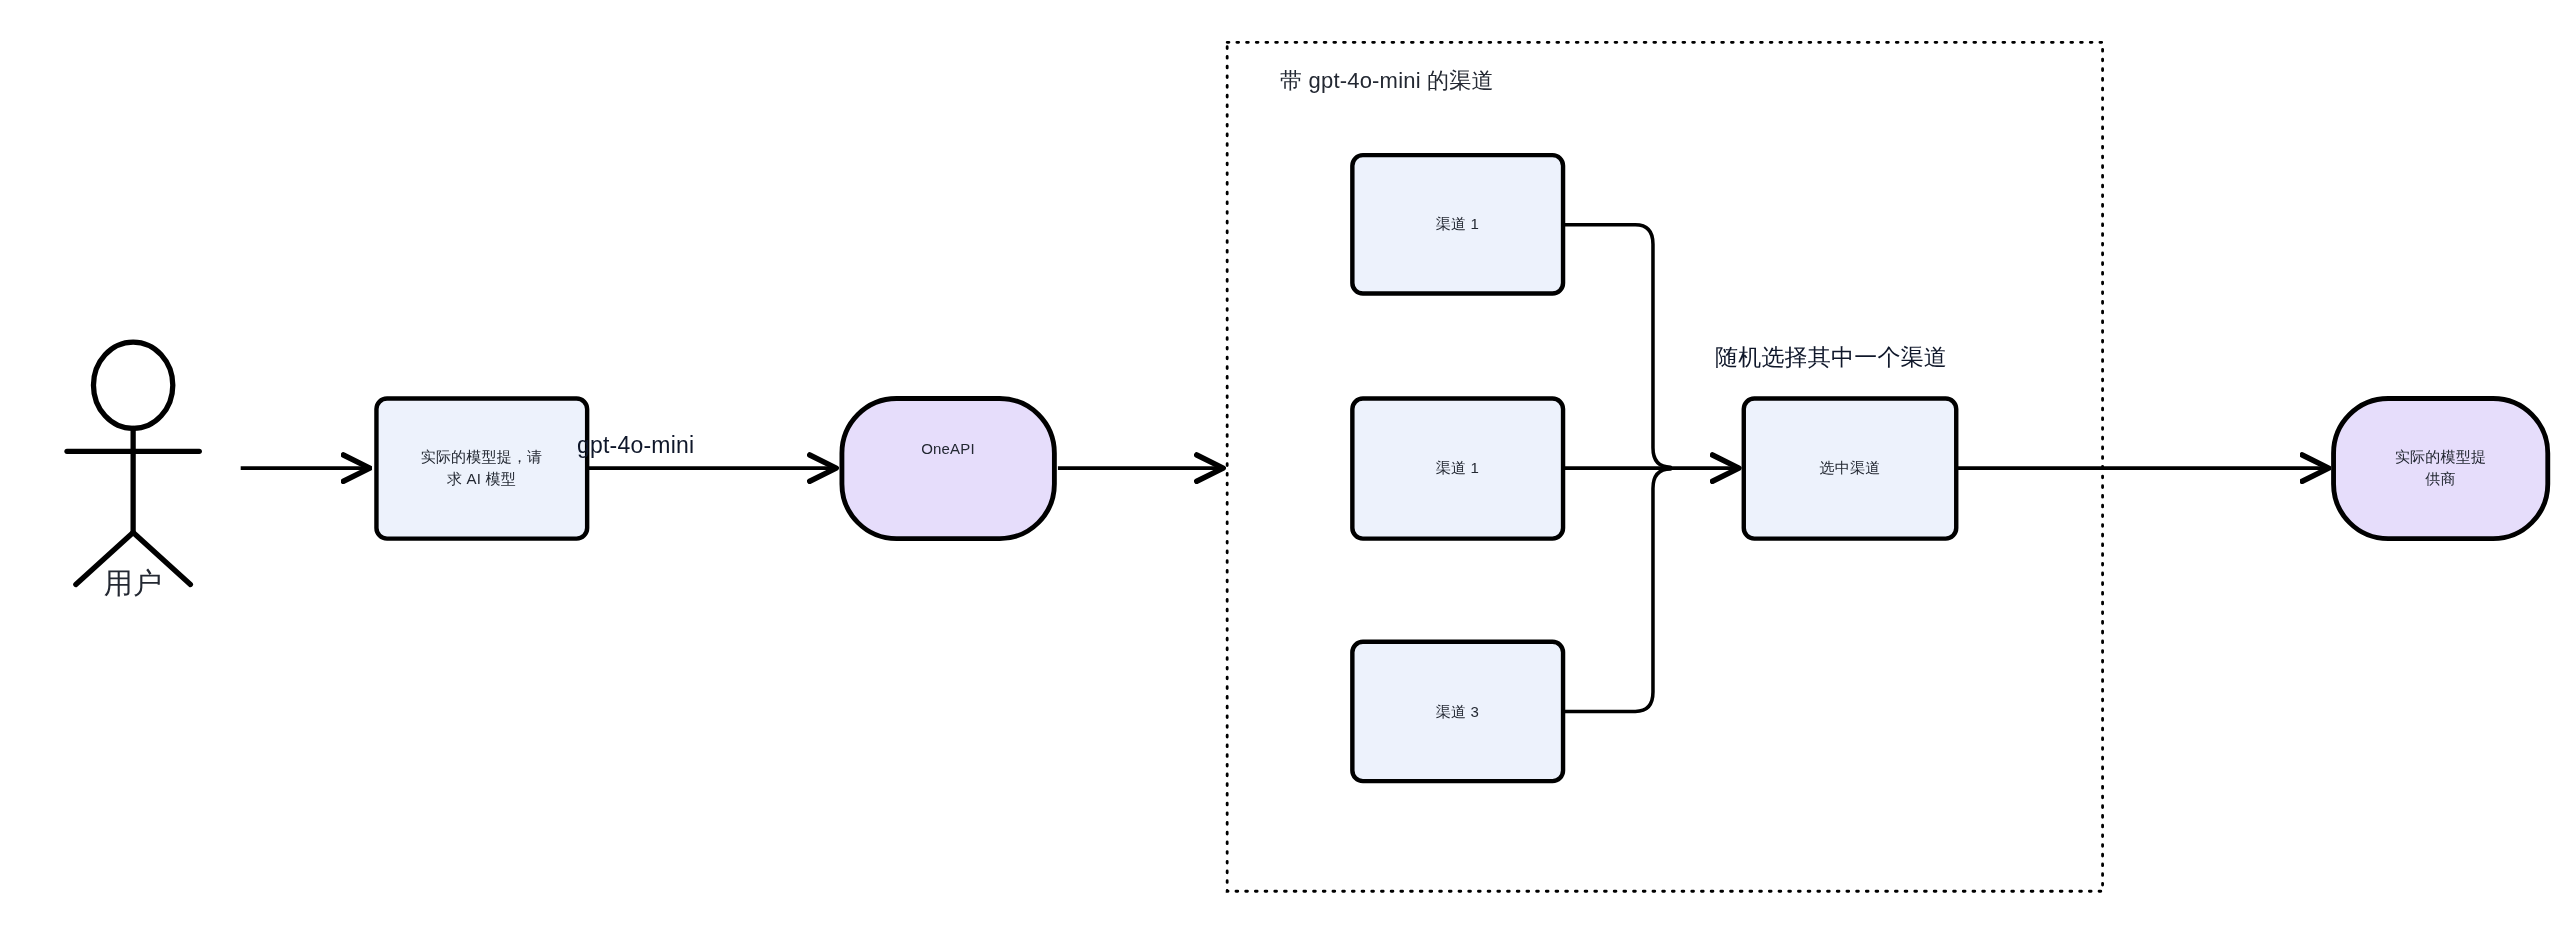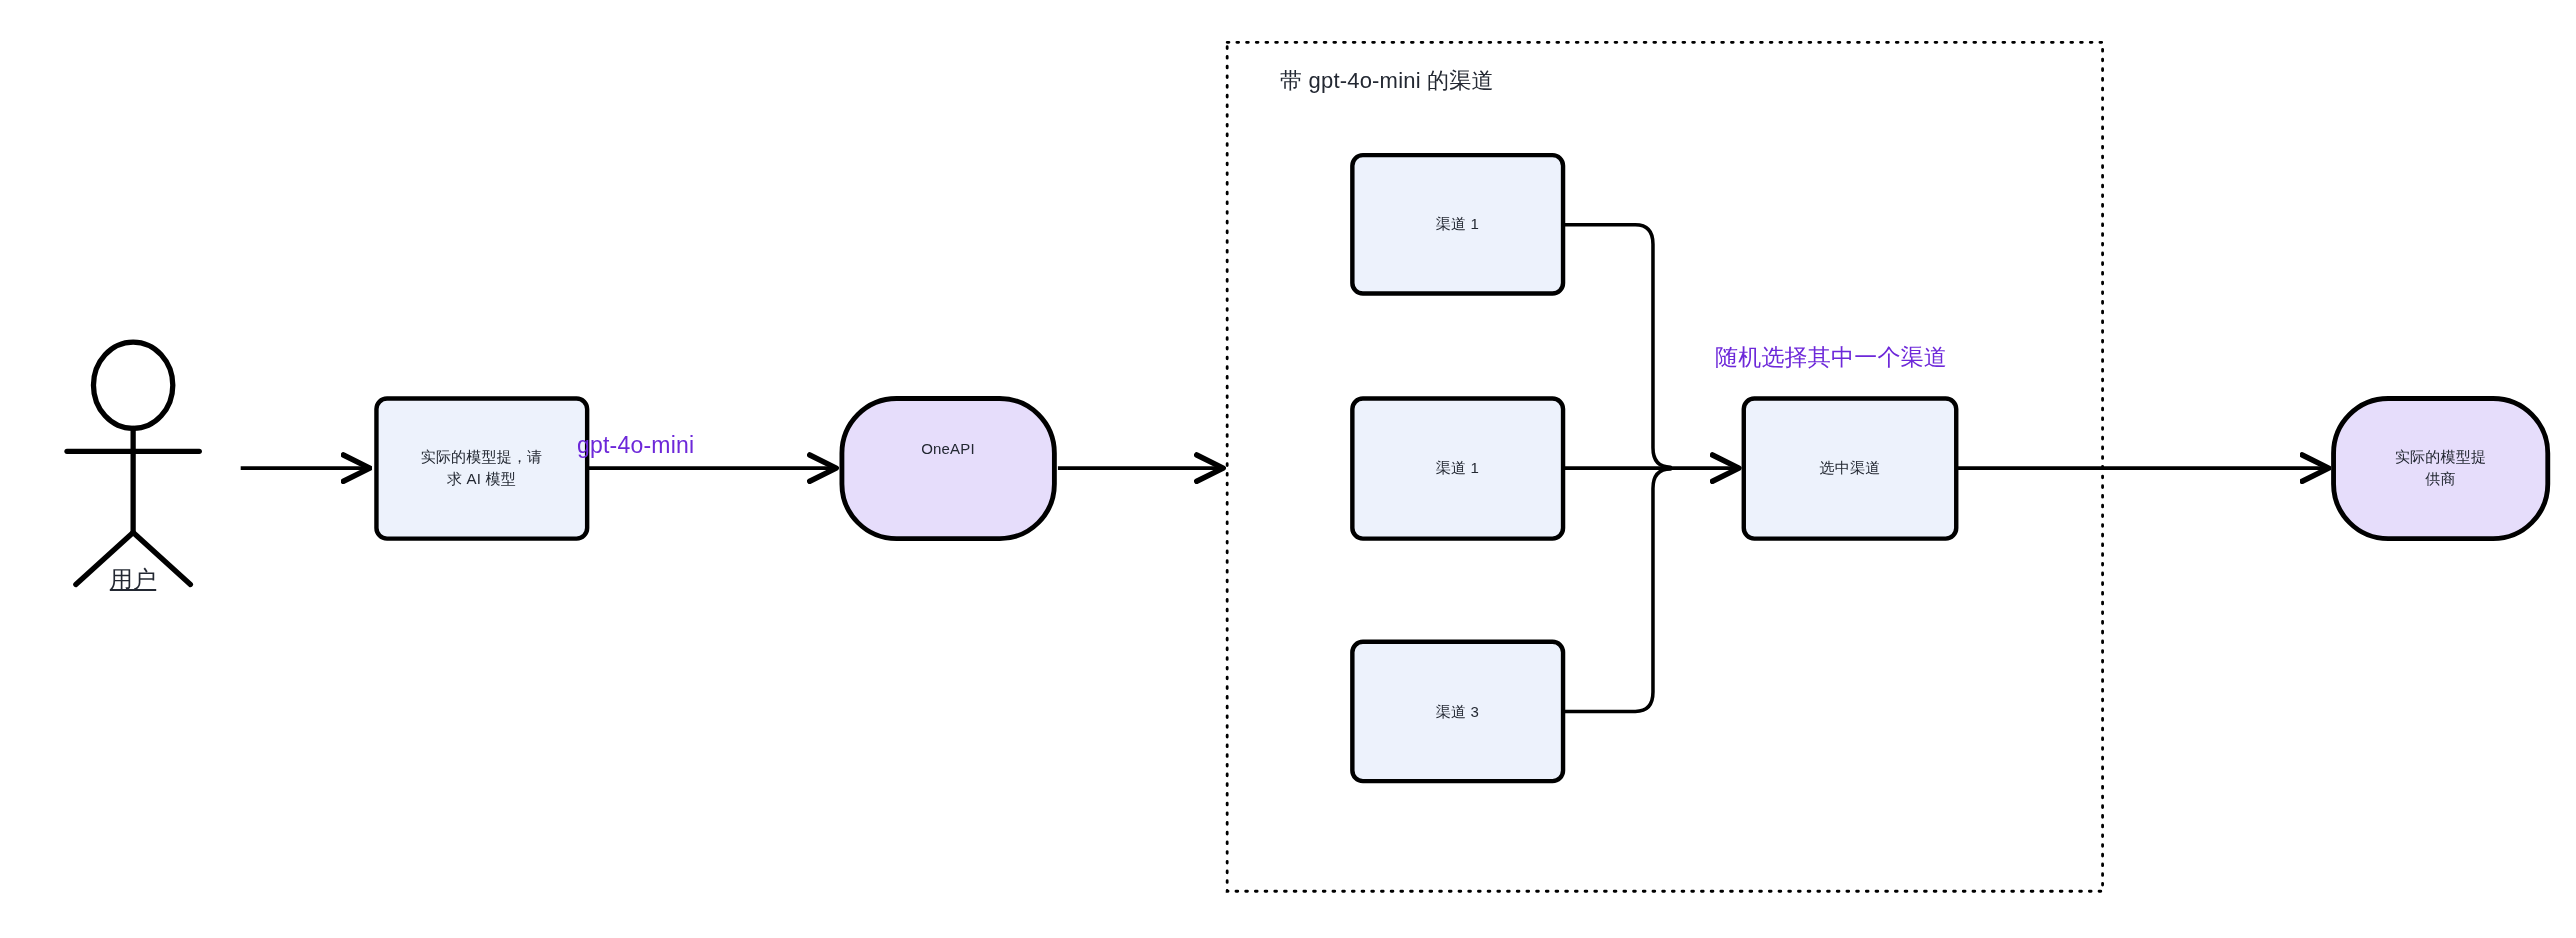--- a/index.html
+++ b/index.html
@@ -30,40 +30,39 @@
     text-align: center;
     color: #232832;
     font-size: 15px;
     line-height: 1.45;
     letter-spacing: 0.2px;
     pointer-events: none;
     white-space: pre-line;
   }
   .edge-label {
     position: absolute;
-    color: #6d28d9;
+    color: #0f172a;
     font-size: 23px;
     letter-spacing: 0.2px;
     white-space: nowrap;
   }
   .group-title {
     position: absolute;
     color: #232832;
     font-size: 22px;
     letter-spacing: 0.2px;
     white-space: nowrap;
   }
   .actor-label {
     position: absolute;
     color: #232832;
-    font-size: 23px;
+    font-size: 29px;
     letter-spacing: 0.2px;
     white-space: nowrap;
     text-align: center;
-    text-decoration: underline;
   }
 </style>
 </head>
 <body>
 
 <div id="canvas">
 
   <svg class="layer" viewBox="0 0 2922 1064" xmlns="http://www.w3.org/2000/svg">
     <defs>
       <marker id="arrow" viewBox="0 0 12 12" refX="10.5" refY="6" markerWidth="9" markerHeight="9" orient="auto-start-reverse">

